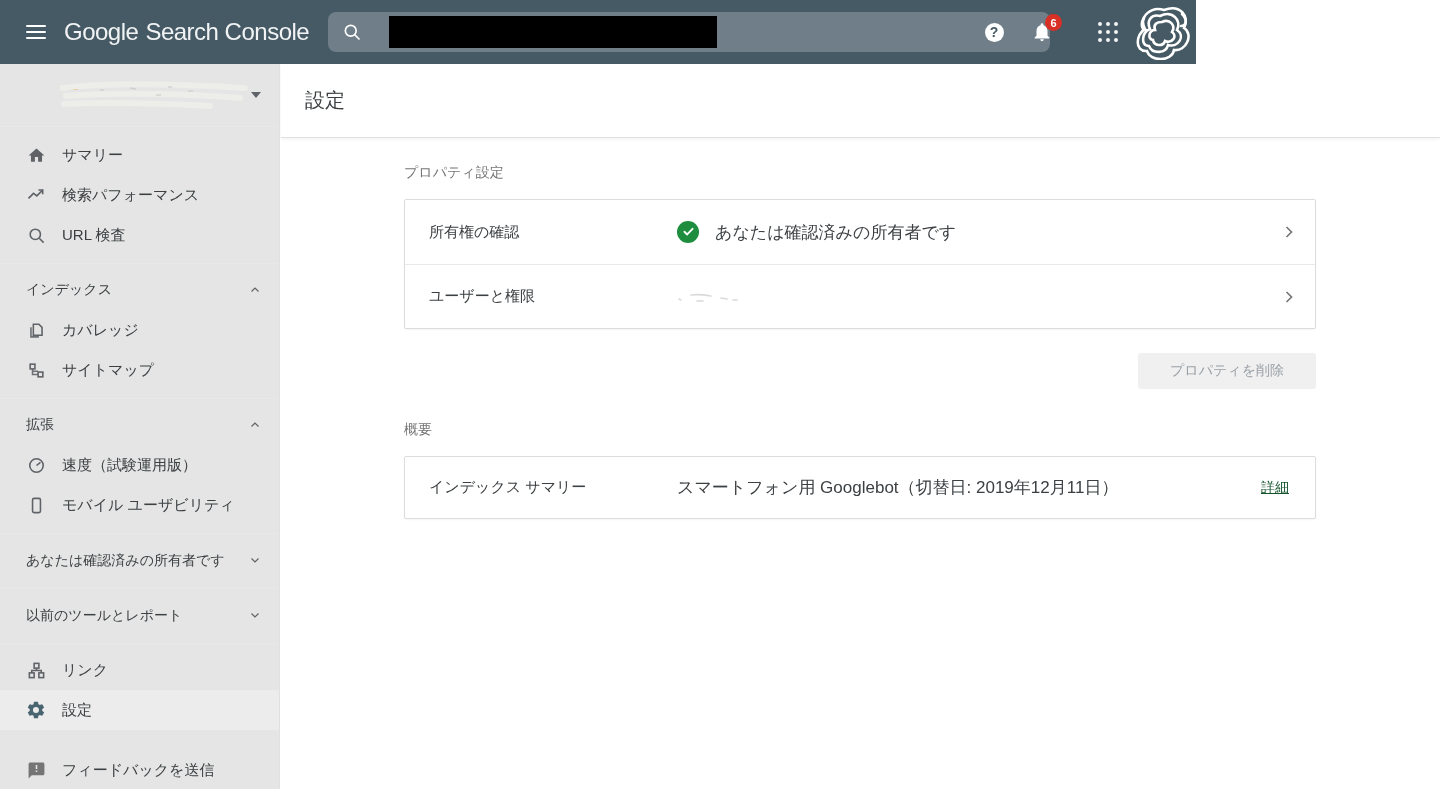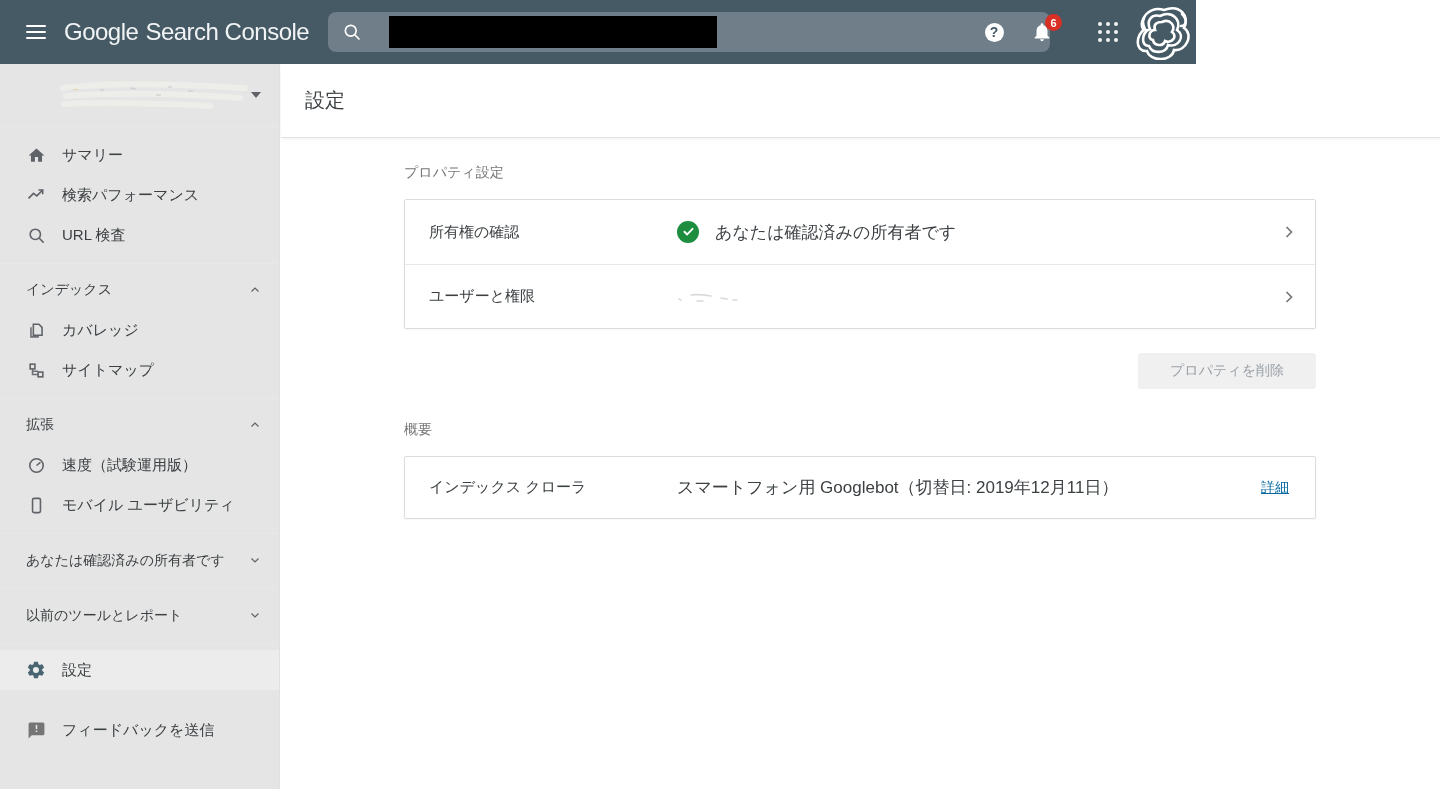--- a/index.html
+++ b/index.html
@@ -69,21 +69,21 @@
   .row-value { flex:1 1 auto; display:flex; align-items:flex-start; font-size:17px; color:#3c4043; }
   .row-value.muted { color:#80868b; }
   .check-circle { width:22px; height:22px; border-radius:50%; background:#1e8e3e;
     display:flex; align-items:center; justify-content:center; margin-right:16px; flex:0 0 auto; }
   .chev { flex:0 0 auto; margin-left:12px; display:flex; align-items:center; }
   .btn-row { display:flex; justify-content:flex-end; margin-top:24px; }
   .gray-btn { background:#f0f0f0; border:none; border-radius:3px; height:36px; padding:0 32px;
     font-size:14px; color:#9aa0a6; font-family:inherit; cursor:pointer; }
   .overview-label { margin-top:32px; }
   .card-row.single { height:61px; cursor:default; }
-  .detail-link { flex:0 0 auto; font-size:14px; color:#0369a1; text-decoration:underline;
+  .detail-link { flex:0 0 auto; font-size:14px; color:#14532d; text-decoration:underline;
     cursor:pointer; margin-right:10px; }
   .scribble-trace { position:absolute; left:60px; top:14px; }
 </style>
 </head>
 <body>
 
 <div class="topbar">
   <div class="hamburger">
     <div class="bars">
         <div></div>
@@ -245,20 +245,31 @@
   <div class="section-split">
     <div class="collapse-row">
       <span class="lbl">以前のツールとレポート</span>
       <svg width="12" height="12" viewBox="0 0 24 24" fill="none" stroke="#5f6368" stroke-width="2.4">
           <polyline points="5 9 12 16 19 9"></polyline>
         </svg>
     </div>
   </div>
 
   <div class="section-split">
+    <div class="nav-item">
+      <span class="nicon">
+        <svg width="19" height="19" viewBox="0 0 24 24" fill="none" stroke="#5f6368" stroke-width="2">
+            <rect x="9" y="3" width="6" height="6"></rect>
+            <rect x="3" y="15" width="6" height="6"></rect>
+            <rect x="15" y="15" width="6" height="6"></rect>
+            <path d="M12 9v3M6 15v-3h12v3"></path>
+          </svg>
+      </span>
+      <span>リンク</span>
+    </div>
     <div class="nav-item selected">
       <span class="nicon">
         <svg width="20" height="20" viewBox="0 0 24 24" fill="#4a6572">
             <path d="M19.4 13c.04-.33.06-.66.06-1s-.02-.67-.06-1l2.1-1.65a.5.5 0 0 0 .12-.64l-2-3.46a.5.5 0 0 0-.6-.22l-2.48 1a7.3 7.3 0 0 0-1.73-1l-.37-2.64A.5.5 0 0 0 13.94 2h-4a.5.5 0 0 0-.5.42l-.37 2.65c-.62.26-1.2.6-1.72 1l-2.49-1a.5.5 0 0 0-.6.22l-2 3.46c-.12.2-.07.48.12.64L4.5 11c-.04.33-.06.66-.06 1s.02.67.06 1l-2.1 1.65a.5.5 0 0 0-.12.64l2 3.46c.12.22.38.3.6.22l2.48-1c.53.4 1.11.74 1.73 1l.37 2.64c.04.25.25.42.5.42h4c.25 0 .46-.17.5-.42l.37-2.65a7.3 7.3 0 0 0 1.72-1l2.49 1c.23.09.49 0 .6-.22l2-3.46a.5.5 0 0 0-.12-.64L19.4 13zm-7.46 2.6a3.6 3.6 0 1 1 0-7.2 3.6 3.6 0 0 1 0 7.2z"></path>
           </svg>
       </span>
       <span>設定</span>
     </div>
   </div>
 
@@ -315,19 +326,19 @@
     </div>
 
     <div class="btn-row">
       <button class="gray-btn">プロパティを削除</button>
     </div>
 
     <div class="section-label overview-label">概要</div>
 
     <div class="card">
       <div class="card-row single">
-        <span class="row-label">インデックス クローラ</span>
+        <span class="row-label">インデックス サマリー</span>
         <span class="row-value">スマートフォン用 Googlebot（切替日: 2019年12月11日）</span>
         <span class="detail-link">詳細</span>
       </div>
     </div>
   </div>
 </div>
 
 </body></html>

